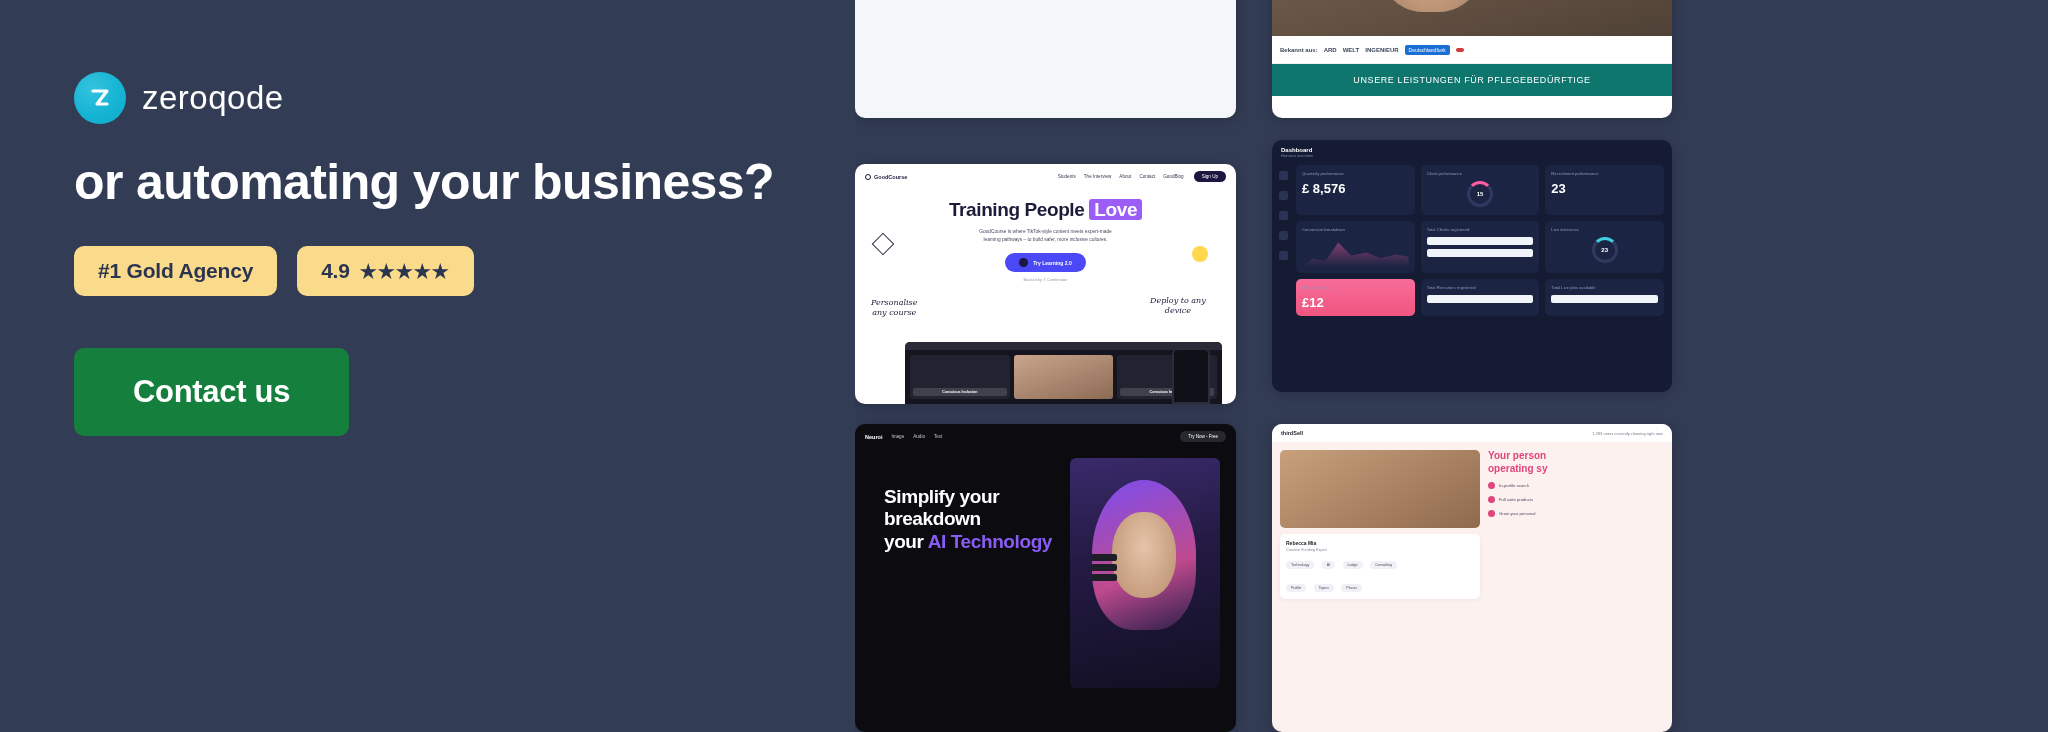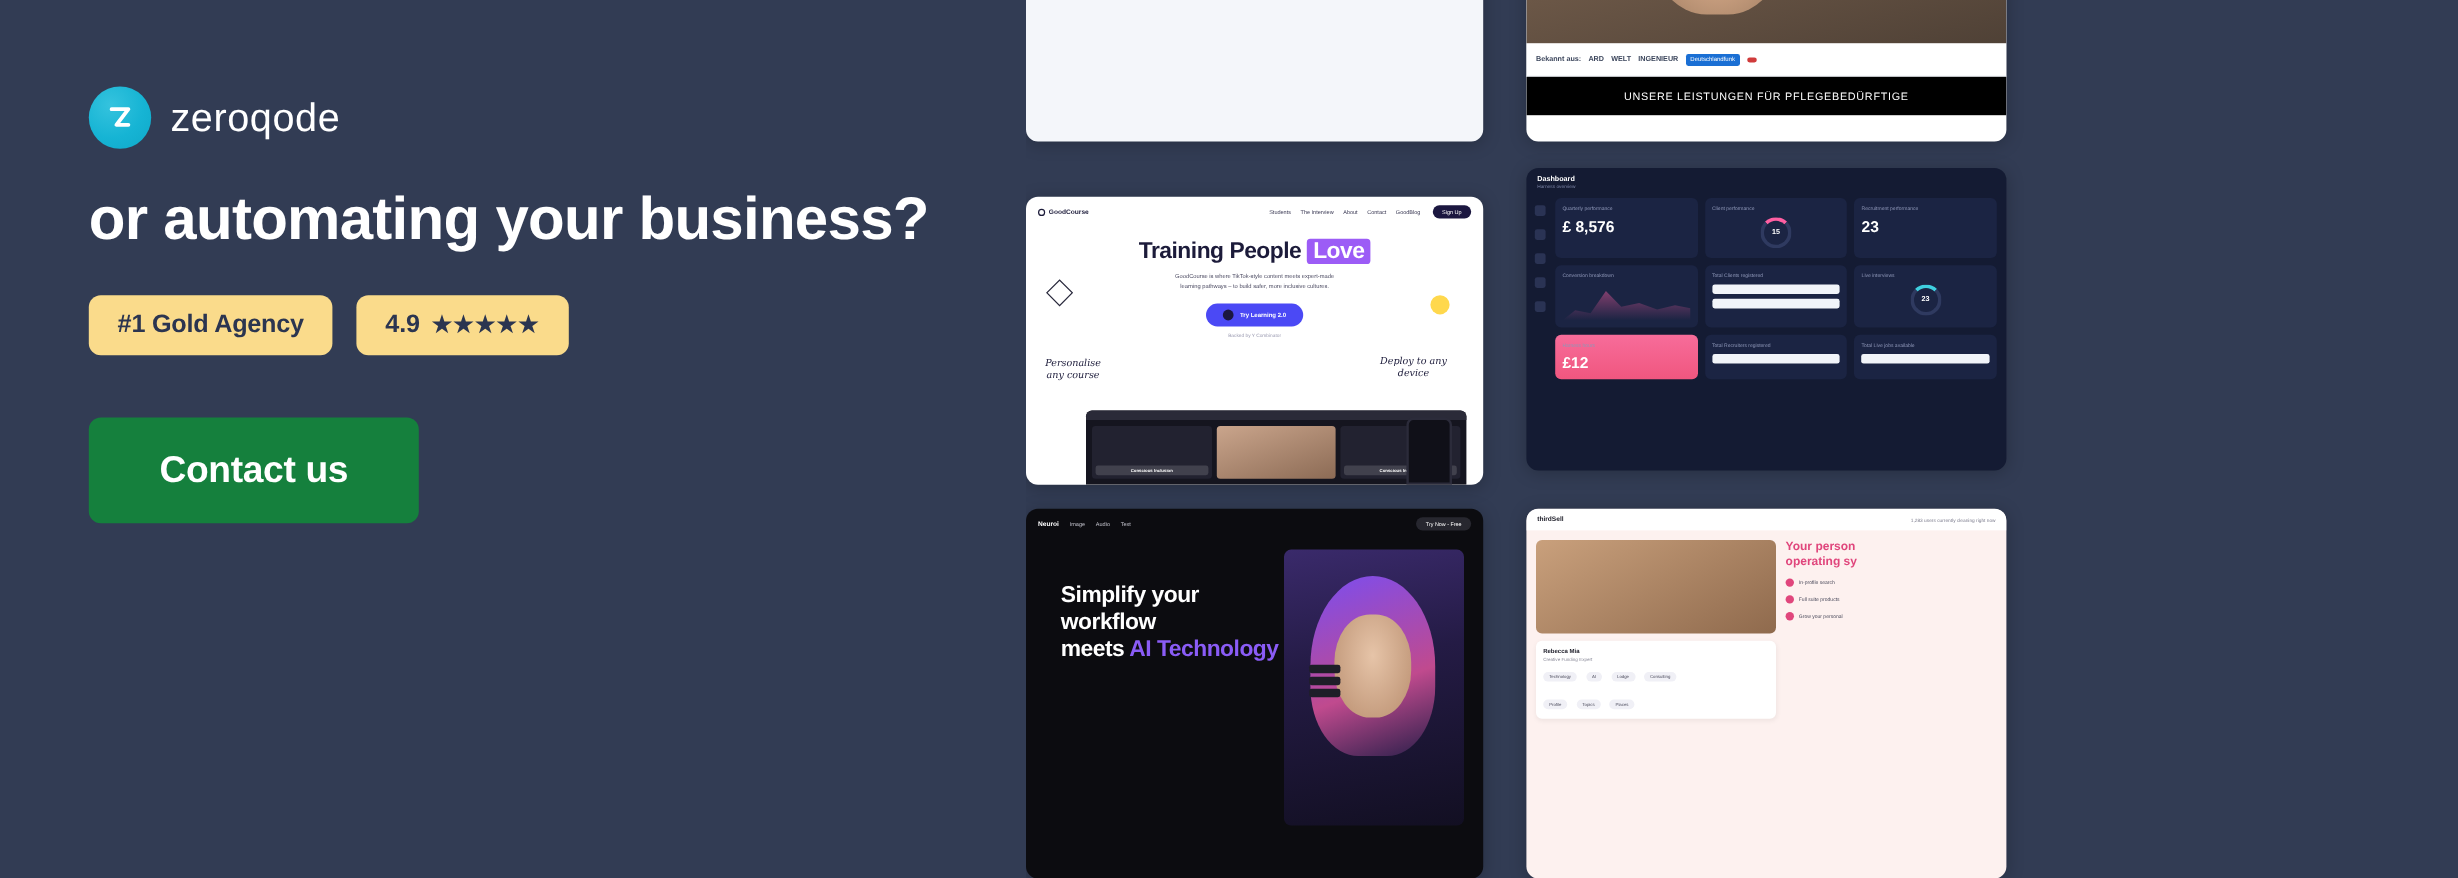--- a/index.html
+++ b/index.html
@@ -83,21 +83,21 @@
 
   
   .t-care { left: 417px; top: -152px; width: 400px; height: 270px; background:#ffffff; }
   .care-photo { height: 188px; background: linear-gradient(165deg,#8d6f5a 0%,#6f5a49 45%,#4f4136 100%); position:relative; }
   .care-face { position:absolute; left:26%; top:18%; width:110px; height:130px; background:radial-gradient(ellipse at 50% 35%, #e0bda0 0%, #c49b7c 60%, #9b7a5f 100%); border-radius:48% 48% 42% 42%; }
   .care-face:after { content:""; position:absolute; left:14%; top:52%; width:72%; height:22%; background:#e8e6e2; border-radius:40%; opacity:.85; }
   .care-logos { height:28px; background:#fff; display:flex; align-items:center; gap:6px; padding:0 8px; border-bottom:1px solid #eceff4; }
   .care-lg { font-size:6px; font-weight:700; color:#3c465c; }
   .care-tag { font-size:5px; color:#fff; background:#1a6fd4; padding:2px 4px; border-radius:2px; }
   .care-tag.red { background:#d03b3b; }
-  .care-strip { height:32px; background:#000000; color:#fff; display:flex; align-items:center; justify-content:center; font-size:9px; letter-spacing:.6px; }
+  .care-strip { height:32px; background:#0f766e; color:#fff; display:flex; align-items:center; justify-content:center; font-size:9px; letter-spacing:.6px; }
 
   
   .t-good { left: 0px; top: 164px; width: 381px; height: 240px; background:#ffffff; }
   .gc-nav { display:flex; align-items:center; padding:7px 10px; gap:10px; }
   .gc-logo { display:flex; align-items:center; gap:3px; font-size:5.5px; font-weight:700; color:#1c1b3a; }
   .gc-ring { width:6px; height:6px; border-radius:50%; border:1px solid #1c1b3a; }
   .gc-links { display:flex; gap:8px; margin-left:auto; }
   .gc-link { font-size:4.6px; color:#3b3a55; }
   .gc-signup { background:#1b1740; color:#fff; font-size:4.6px; padding:3px 8px; border-radius:8px; }
   .gc-hero { text-align:center; margin-top:10px; }
@@ -381,23 +381,23 @@
       <div class="nr-portrait"></div>
       <div class="nr-hair"></div>
       <div class="nr-skin"></div>
       <div class="nr-chipcol">
         <span class="nr-chip"></span>
         <span class="nr-chip"></span>
         <span class="nr-chip"></span>
       </div>
       <div class="nr-h">
         <div class="nr-h1">Simplify your</div>
-        <div class="nr-h1">workflow</div>
+        <div class="nr-h1">breakdown</div>
         <div class="nr-h2">
-          <span class="w">meets </span><span class="p">AI Technology</span>
+          <span class="w">your </span><span class="p">AI Technology</span>
         </div>
       </div>
     </div>
 
     <div class="tile t-third">
       <div class="th-top">
         <span class="th-logo">thirdSell</span>
         <span class="th-note">1,283 users currently cleaning right now</span>
       </div>
       <div class="th-body">

